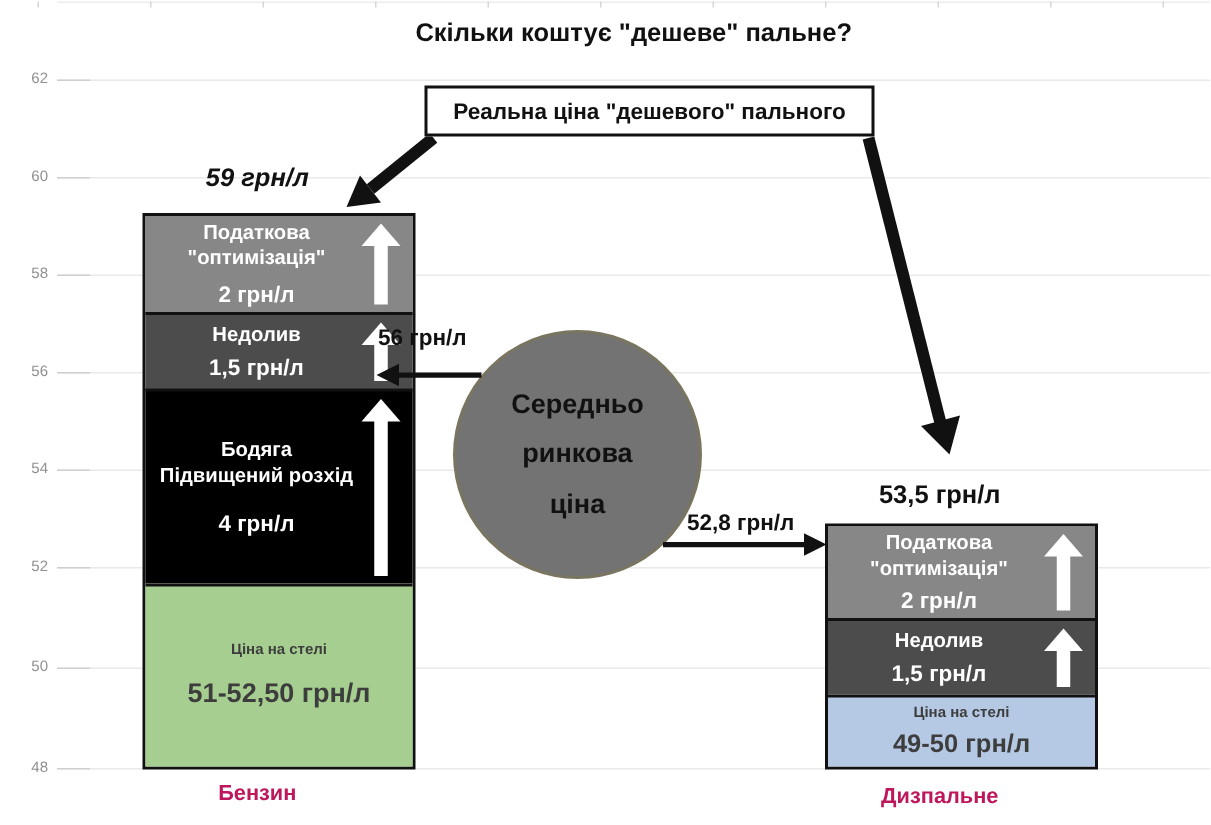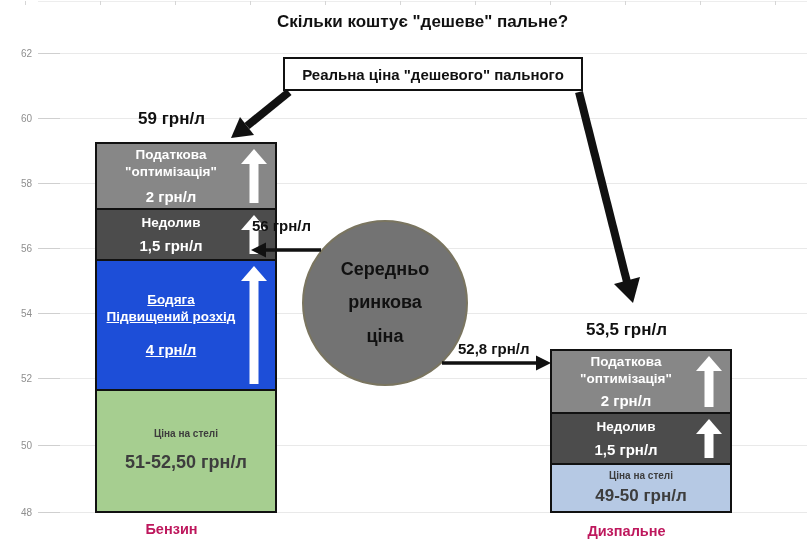--- a/index.html
+++ b/index.html
@@ -39,37 +39,37 @@
   .seg{position:relative;box-sizing:border-box;display:flex;flex-direction:column;
     align-items:center;justify-content:center;text-align:center;color:#fff;
     font-weight:bold;line-height:1.28;}
   .seg + .seg{border-top:2px solid #111;}
   .seg .t{font-size:13.5px;}
   .seg .sub{font-size:13.5px;}
   .seg .price{font-size:15px;margin-top:7px;}
   .seg.has-arrow .t,.seg.has-arrow .sub,.seg.has-arrow .price{padding-right:30px;}
   .seg-tax{background:#878787;}
   .seg-underfill{background:#4c4c4c;}
-  .seg-bodyaga{background:#1d4ed8;text-decoration:underline;}
+  .seg-bodyaga{background:#000000;}
   .seg-base-green{background:#a6ce90;color:#3d3d3d;}
   .seg-base-blue{background:#b6c9e4;color:#3d3d3d;}
   .seg-base-green .t,.seg-base-blue .t{font-size:10px;}
   .seg-base-green .price{font-size:18px;margin-top:10px;}
   .seg-base-blue .price{font-size:17px;margin-top:2px;}
   .seg-tight .price{margin-top:4px;}
   
   .uparrow{position:absolute;right:8px;top:5px;bottom:5px;width:26px;}
   .uparrow::before{content:"";position:absolute;top:0;left:50%;transform:translateX(-50%);
     width:0;height:0;border-left:13px solid transparent;border-right:13px solid transparent;
     border-bottom:15px solid #fff;}
   .uparrow::after{content:"";position:absolute;top:13px;bottom:0;left:50%;
     transform:translateX(-50%);width:9px;background:#fff;}
   
   .total{position:absolute;width:153px;text-align:center;font-size:17px;font-weight:bold;color:#111;z-index:4;}
-  .total-benzin{left:95px;top:109px;}
+  .total-benzin{left:95px;top:109px;font-style:italic;}
   .total-diesel{left:550px;top:320px;}
   .cat{position:absolute;width:153px;text-align:center;font-size:14.5px;font-weight:bold;color:#be185d;}
   .cat-benzin{left:95px;top:521px;}
   .cat-diesel{left:550px;top:523px;}
 </style>
 </head>
 <body>
 
 <div class="stage">
 

